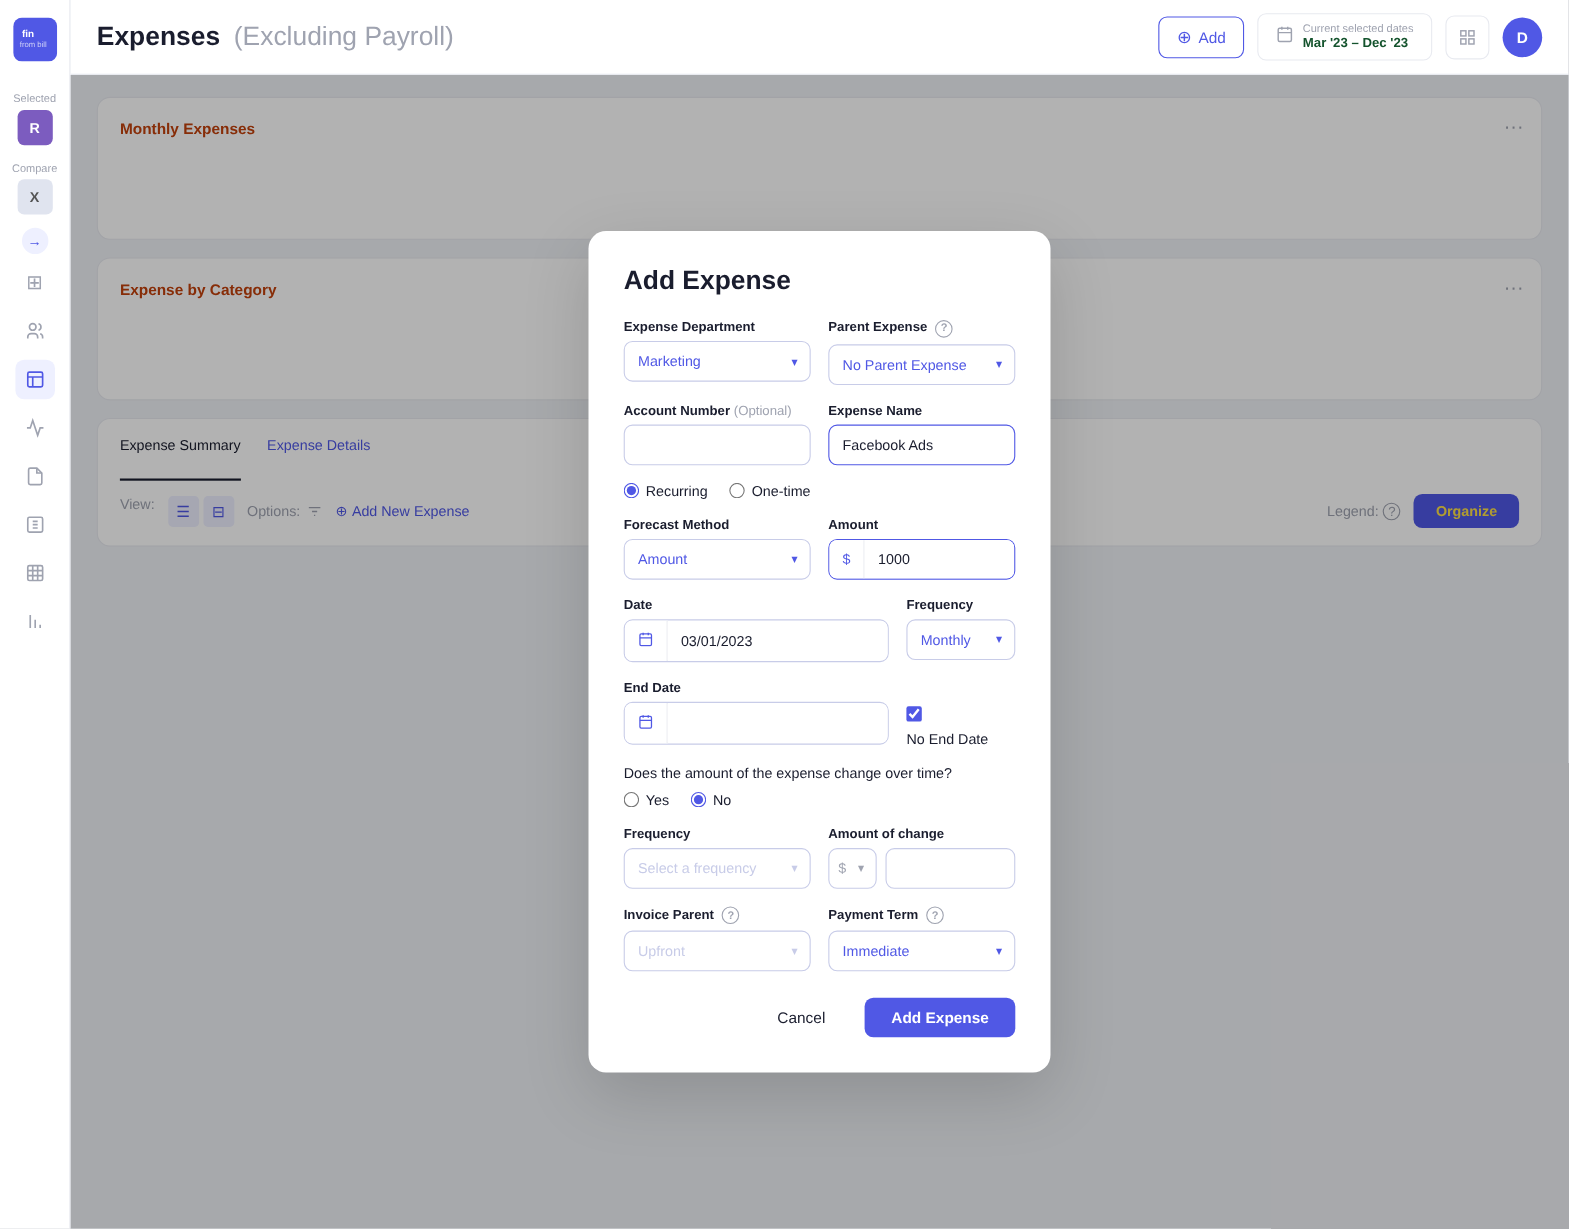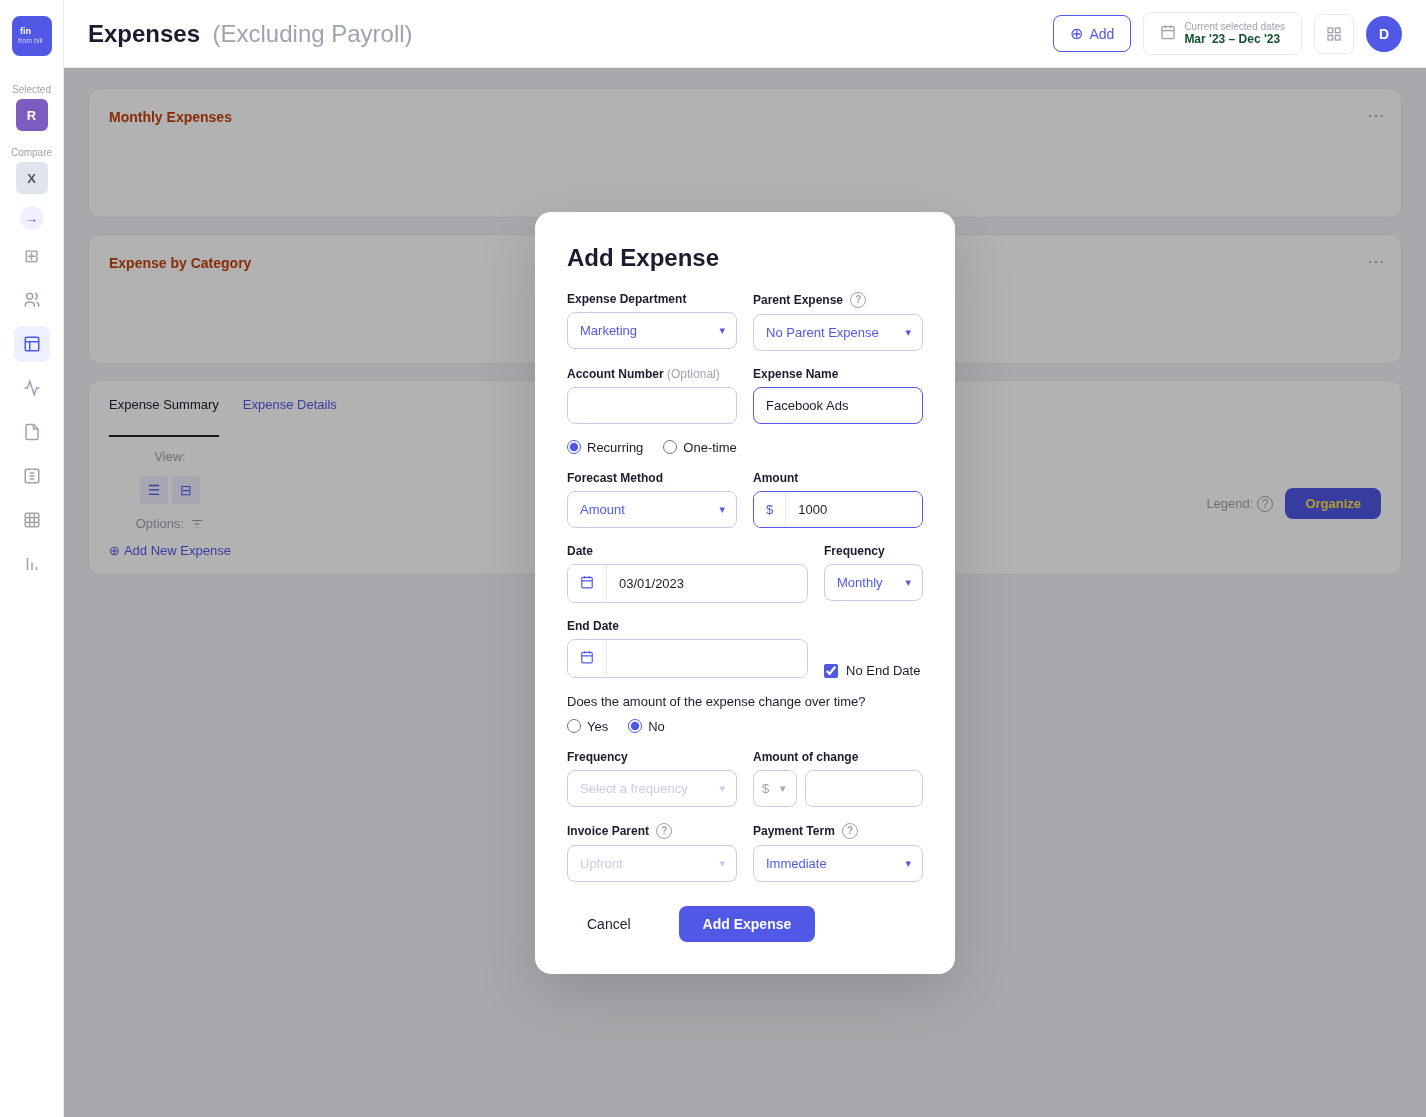--- a/index.html
+++ b/index.html
@@ -231,23 +231,21 @@
     .tab.link-style {
       color: #5058e5;
     }
     .bottom-bar {
       display: flex;
       align-items: center;
       justify-content: space-between;
     }
     .view-options {
       display: flex;
-      align-items: center;
       gap: 12px;
-      flex-direction: column;
     }
     .view-label {
       font-size: 13px;
       color: #9fa3b0;
     }
     .view-icons {
       display: flex;
       gap: 4px;
     }
     .view-icon {
@@ -460,25 +458,26 @@
     }
     .radio-label input[type="radio"] {
       accent-color: #5058e5;
       width: 14px;
       height: 14px;
     }
 
     
     .checkbox-label {
       display: flex;
-      align-items: flex-end;
+      align-items: flex-start;
       gap: 8px;
       font-size: 13px;
       color: #1a1d2e;
       cursor: pointer;
+      flex-direction: column;
     }
     .checkbox-label input[type="checkbox"] {
       accent-color: #5058e5;
       width: 14px;
       height: 14px;
     }
 
     
     .section-question {
       font-size: 13px;
@@ -503,22 +502,22 @@
       font-size: 10px;
       color: #9fa3b0;
       cursor: pointer;
       margin-left: 4px;
     }
 
     
     .modal-footer {
       display: flex;
       align-items: center;
-      justify-content: flex-start;
-      gap: 28px;
+      justify-content: flex-end;
+      gap: 16px;
       margin-top: 24px;
     }
     .btn-cancel {
       padding: 10px 20px;
       background: #fff;
       border: none;
       font-size: 14px;
       color: #1a1d2e;
       cursor: pointer;
       border-radius: 8px;

